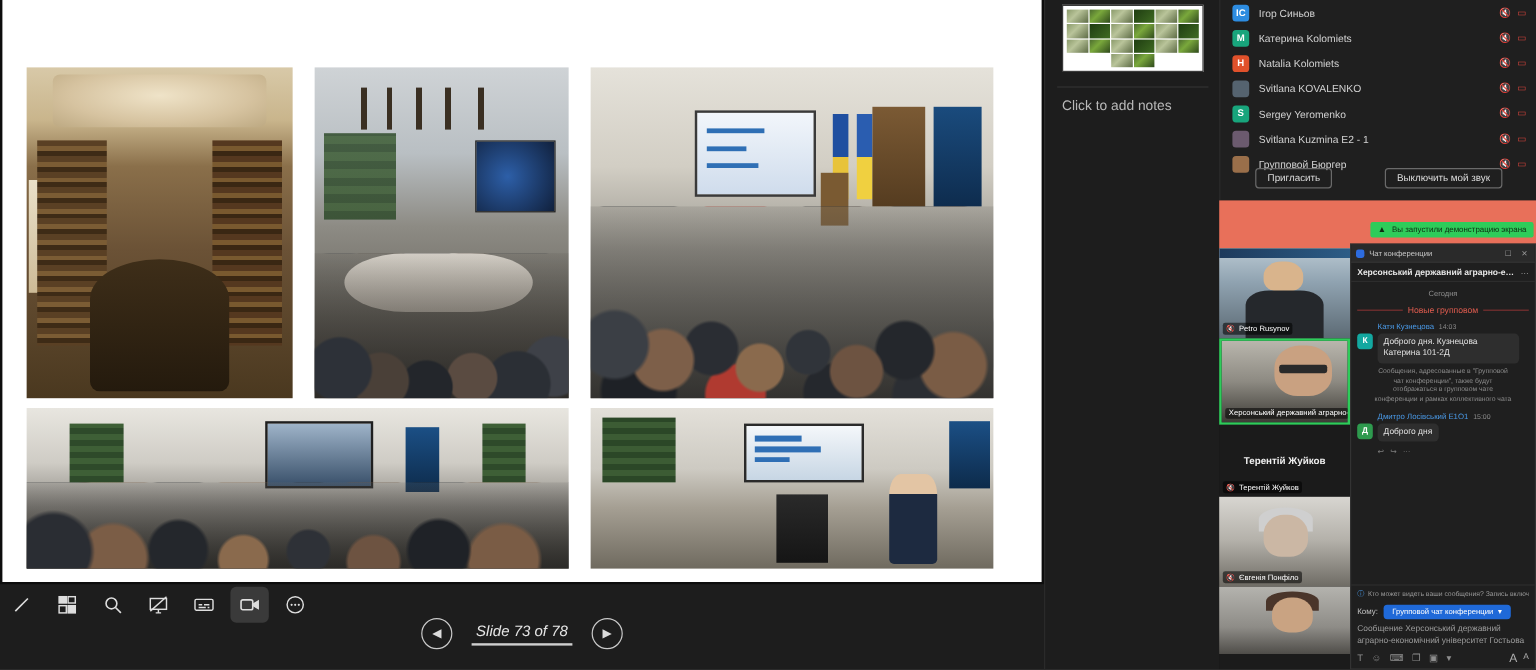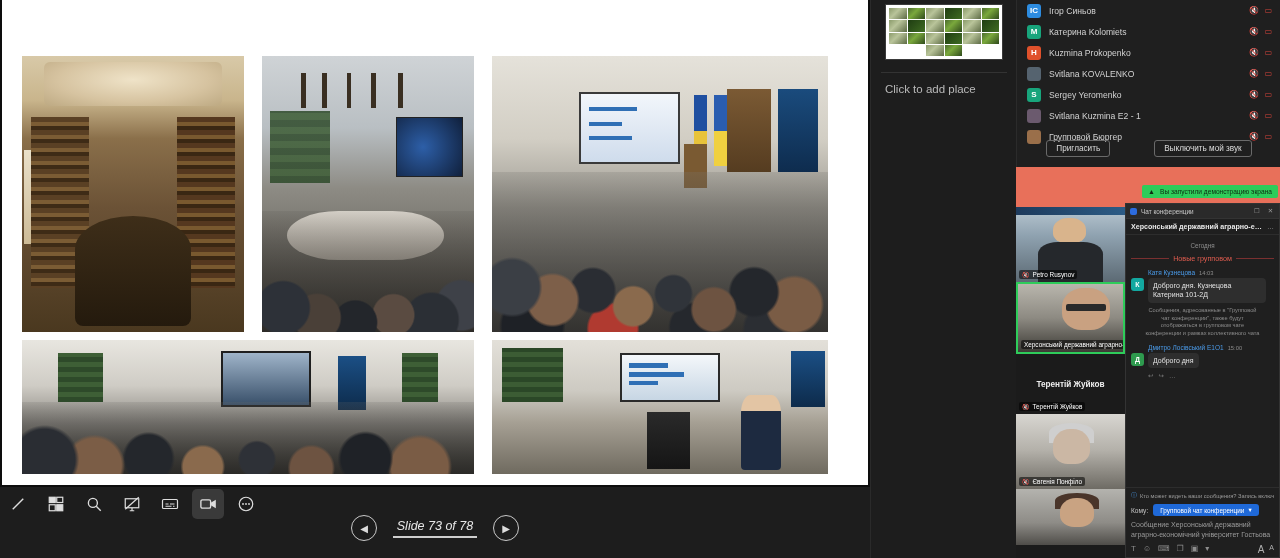--- a/index.html
+++ b/index.html
@@ -405,21 +405,21 @@
           <div class="cellimg alt"></div>
           <div class="cellimg"></div>
         <div class="cellimg blank"></div>
           <div class="cellimg blank"></div>
           <div class="cellimg alt"></div>
         <div class="cellimg"></div>
           <div class="cellimg blank"></div>
           <div class="cellimg blank"></div>
       </div>
       <div class="notes-div"></div>
-      <div class="notes-text">Click to add place</div>
+      <div class="notes-text">Click to add notes</div>
     </div>
   </div>
 
   <div class="zoomcol">
 
     <div class="plist">
       <div id="plist-rows">
           <div class="prow">
             <span class="pav" style="background:#2d8ce0">IC</span>
             <span class="pname">Ігор Синьов</span>
@@ -431,21 +431,21 @@
           <div class="prow">
             <span class="pav" style="background:#18a57c">M</span>
             <span class="pname">Катерина Kolomiets</span>
             <span class="picons">
               <span class="ic-mute">🔇</span>
               <span class="ic-cam">▭</span>
             </span>
           </div>
           <div class="prow">
             <span class="pav" style="background:#e0512b">H</span>
-            <span class="pname">Kuzmina Prokopenko</span>
+            <span class="pname">Natalia Kolomiets</span>
             <span class="picons">
               <span class="ic-mute">🔇</span>
               <span class="ic-cam">▭</span>
             </span>
           </div>
           <div class="prow">
             <span class="pav" style="background:#55636f"></span>
             <span class="pname">Svitlana KOVALENKO</span>
             <span class="picons">
               <span class="ic-mute">🔇</span>

